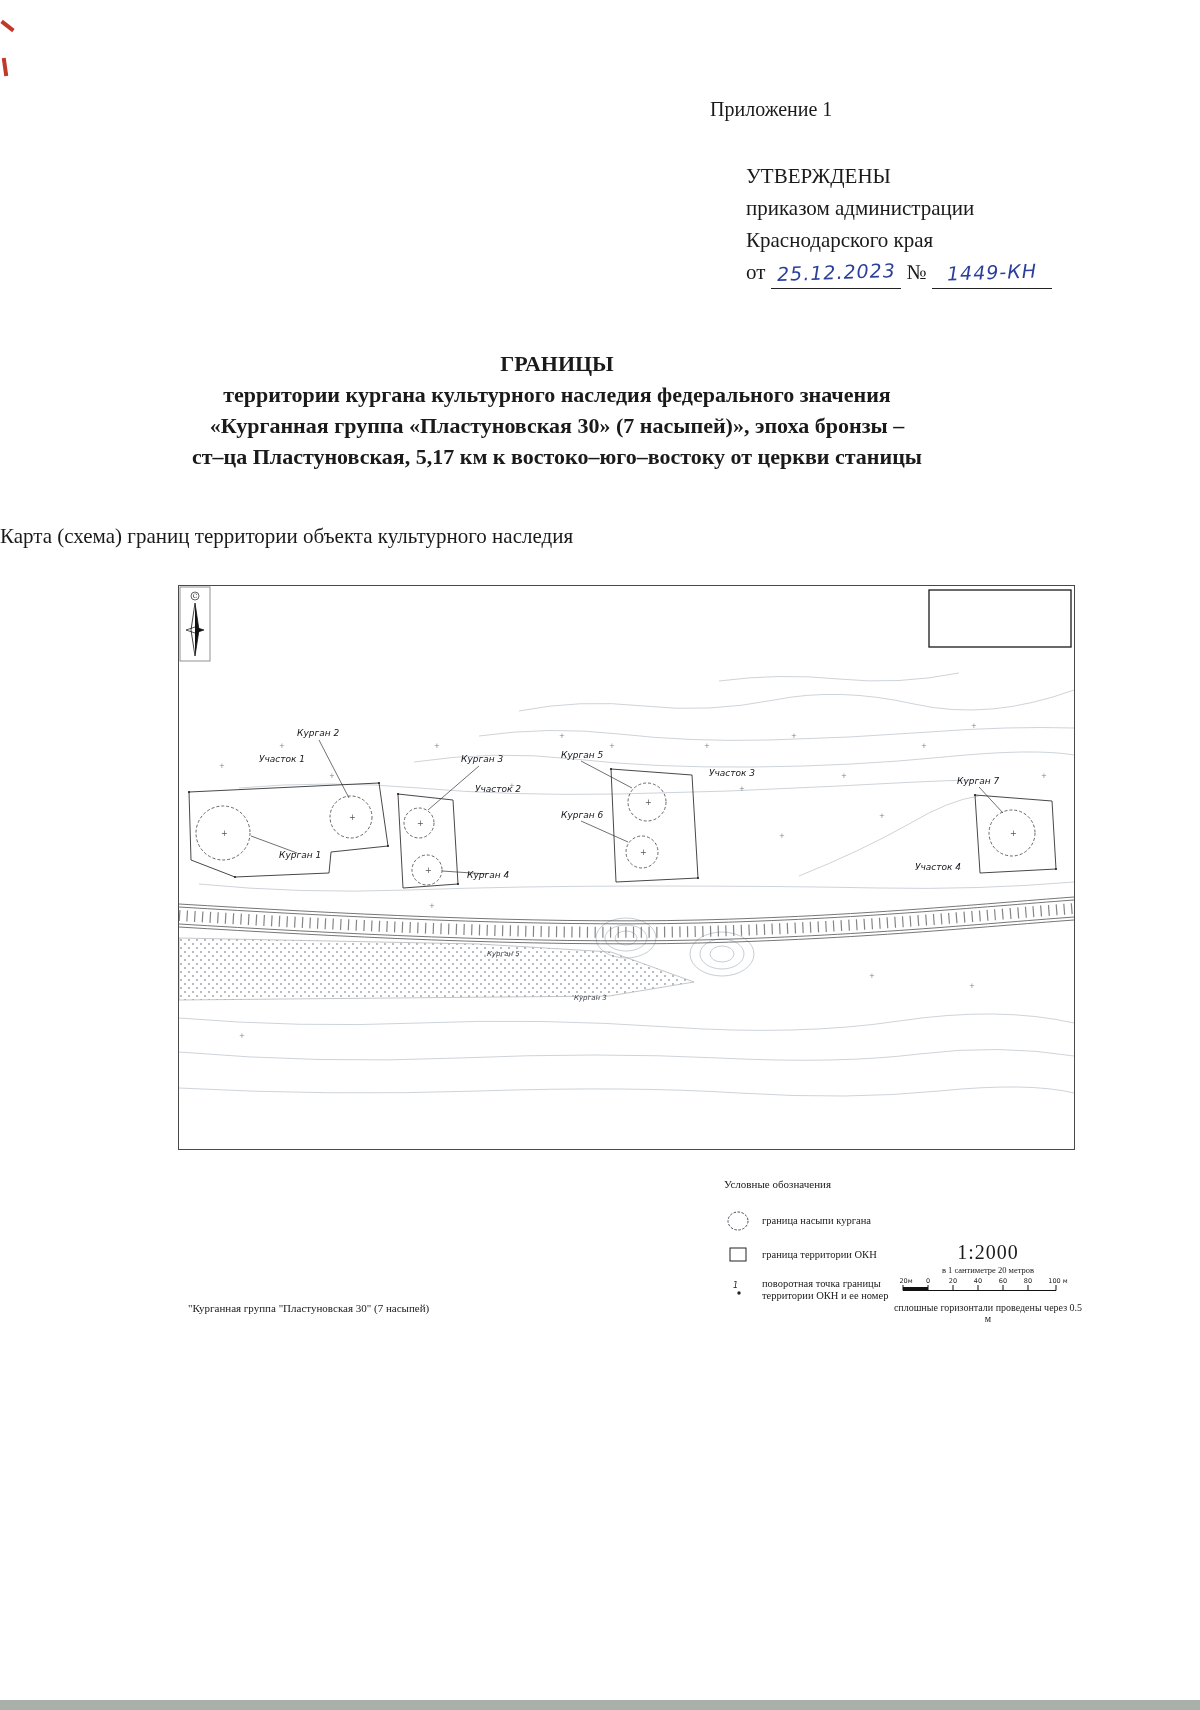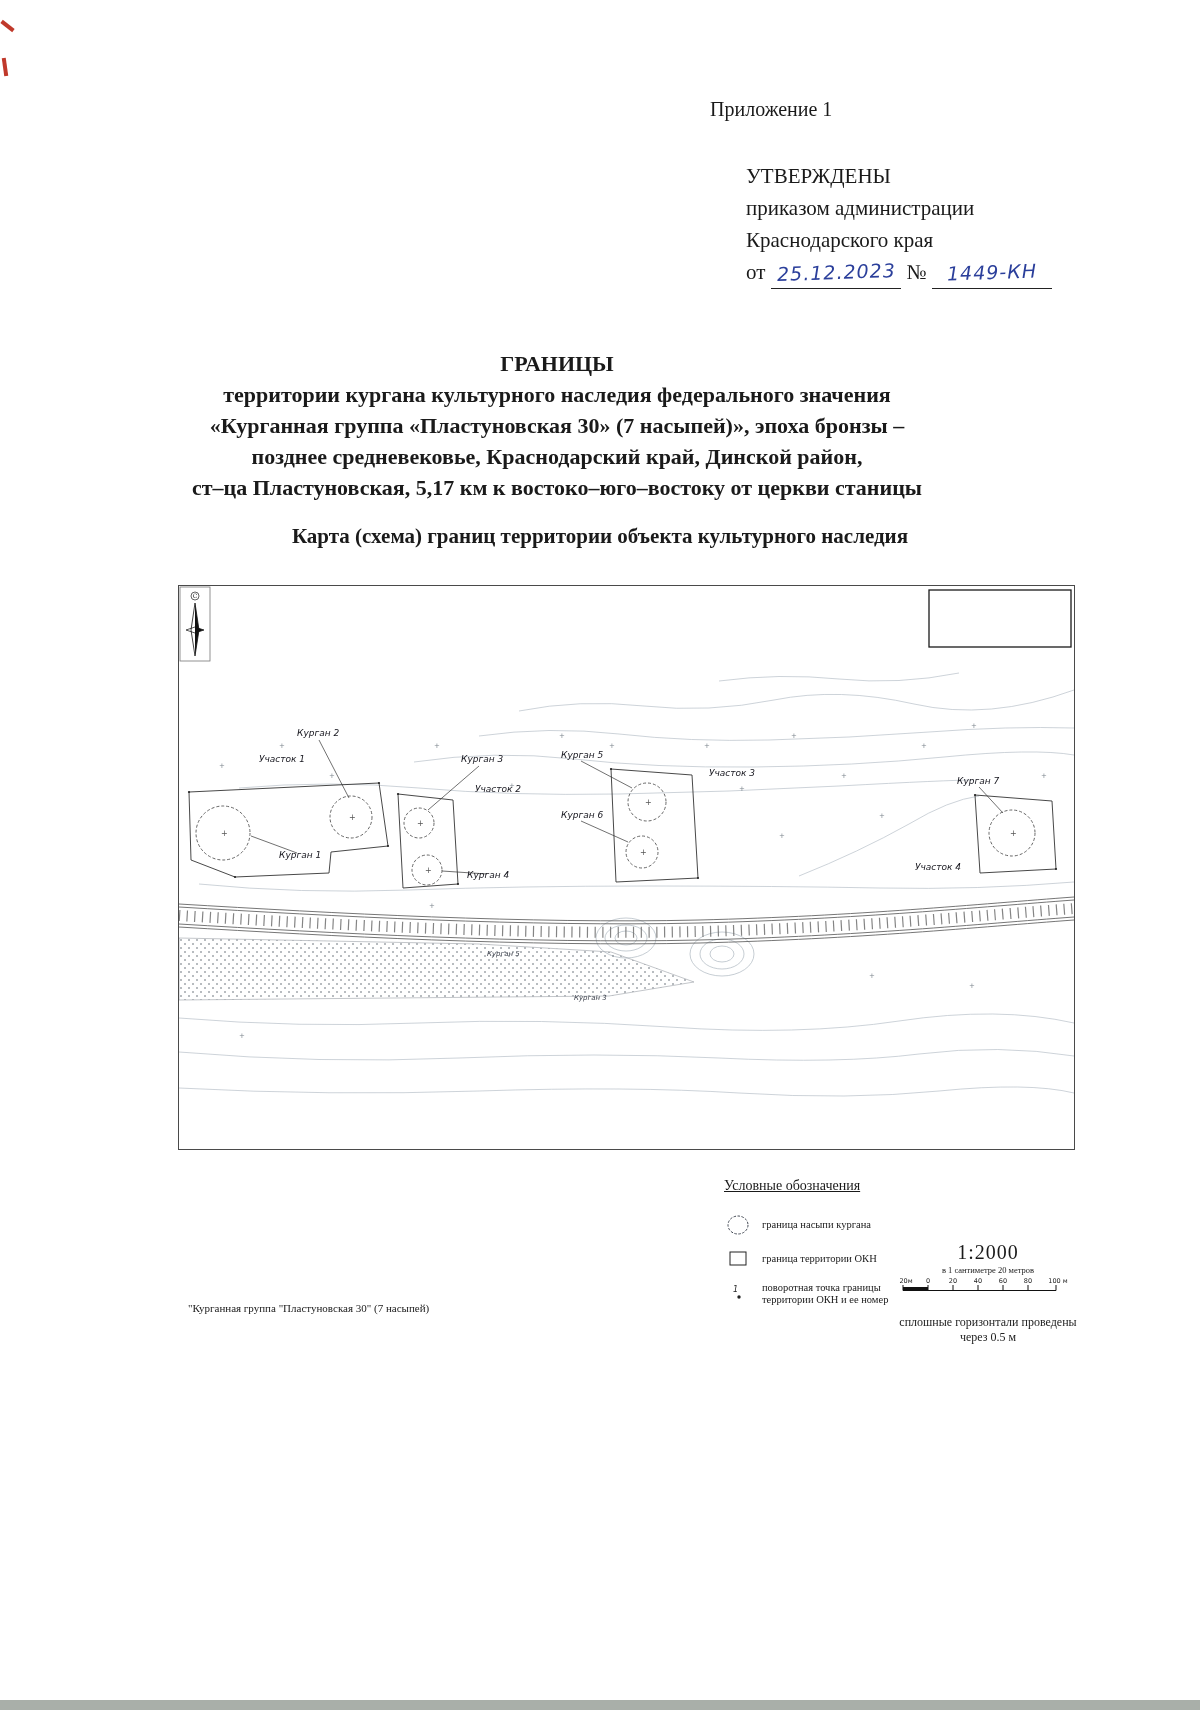--- a/index.html
+++ b/index.html
@@ -7,37 +7,37 @@
        font-family:"Liberation Serif",serif;color:#1a1a1a;overflow:hidden;}
   .abs{position:absolute;}
   .appendix{left:710px;top:98px;font-size:20px;}
   .approval{left:722px;top:160px;font-size:21px;line-height:32px;margin-left:24px;}
   .order-line{white-space:nowrap;}
   .uline{display:inline-block;border-bottom:1.2px solid #222;min-width:120px;text-align:center;}
   .handwrite{color:#2b3f9b;font-style:italic;font-family:"DejaVu Sans",sans-serif;
              font-size:19px;display:inline-block;transform:rotate(-2deg);padding:0 6px;letter-spacing:1px;}
   .titleblock{left:0;top:348px;width:1114px;text-align:center;font-weight:bold;
               font-size:22px;line-height:31px;}
-  .mapcaption{left:0;top:524px;width:1200px;text-align:center;font-size:21px;font-weight:bold;}
+  .mapcaption{left:0;top:524px;width:1200px;font-size:21px;}
   .mapframe{left:178px;top:585px;width:897px;height:565px;border:1px solid #4a4a4a;box-sizing:border-box;background:#fff;}
   svg .mlabel{font:italic 9px "DejaVu Sans",sans-serif;fill:#15151d;}
   svg .mlabel-sm{font:italic 7px "DejaVu Sans",sans-serif;fill:#3a3f4a;}
   svg .plus{font:7px "DejaVu Sans",sans-serif;fill:#7c858d;}
   svg .kplus{font:8px "DejaVu Sans",sans-serif;fill:#555;}
   svg .compass-letter{font:6px "DejaVu Serif",serif;fill:#222;}
   svg .stick{font:6.5px "DejaVu Sans",sans-serif;fill:#222;}
   .legend{left:724px;top:1178px;width:200px;font-size:10.5px;font-family:"Liberation Serif",serif;}
-  .legend-title{font-size:14px;margin-bottom:20px;text-decoration:underline;}
+  .legend-title{font-size:11px;margin-bottom:20px;}
   .legend-row{display:flex;align-items:center;gap:10px;margin-top:13px;}
   .lsym{width:28px;flex:0 0 28px;display:flex;justify-content:center;}
   .llabel{line-height:12px;}
   .scaleblock{left:893px;top:1241px;width:190px;text-align:center;}
   .scale-ratio{font-size:20px;letter-spacing:1px;}
   .scale-sub{font-size:8.5px;margin-top:1px;}
-  .scale-note{font-size:12px;margin-top:14px;color:#222;}
+  .scale-note{font-size:10px;margin-top:1px;color:#222;}
   .footcap{left:188px;top:1302px;font-size:11px;}
   .botstrip{left:0;top:1700px;width:1200px;height:10px;background:#a9afa9;}
   .redmark1{left:0;top:24px;width:15px;height:4px;background:#c0392b;transform:rotate(38deg);}
   .redmark2{left:3px;top:58px;width:4px;height:18px;background:#c0392b;transform:rotate(-8deg);}
 </style>
 </head>
 <body>
 
 <div class="abs redmark1"></div>
 <div class="abs redmark2"></div>
@@ -54,21 +54,20 @@
     <span class="uline"><span class="handwrite">25.12.2023</span></span>
     <span>№</span>
     <span class="uline"><span class="handwrite">1449-КН</span></span>
   </div>
 </div>
 
 <div class="abs titleblock">
   <div>ГРАНИЦЫ</div>
   <div>территории кургана культурного наследия федерального значения</div>
   <div>«Курганная группа «Пластуновская 30» (7 насыпей)», эпоха бронзы –</div>
-  <div>позднее средневековье, Краснодарский край, Динской район,</div>
   <div>ст–ца Пластуновская, 5,17 км к востоко–юго–востоку от церкви станицы</div>
 </div>
 
 <div class="abs mapcaption">Карта (схема) границ территории объекта культурного наследия</div>
 
 <div class="abs mapframe">
 <svg width="895" height="563" viewBox="0 0 895 563" xmlns="http://www.w3.org/2000/svg">
   <defs>
     <pattern id="stip" width="8" height="8" patternUnits="userSpaceOnUse">
       <circle cx="2" cy="2" r="0.8" fill="#5c6570"></circle>

